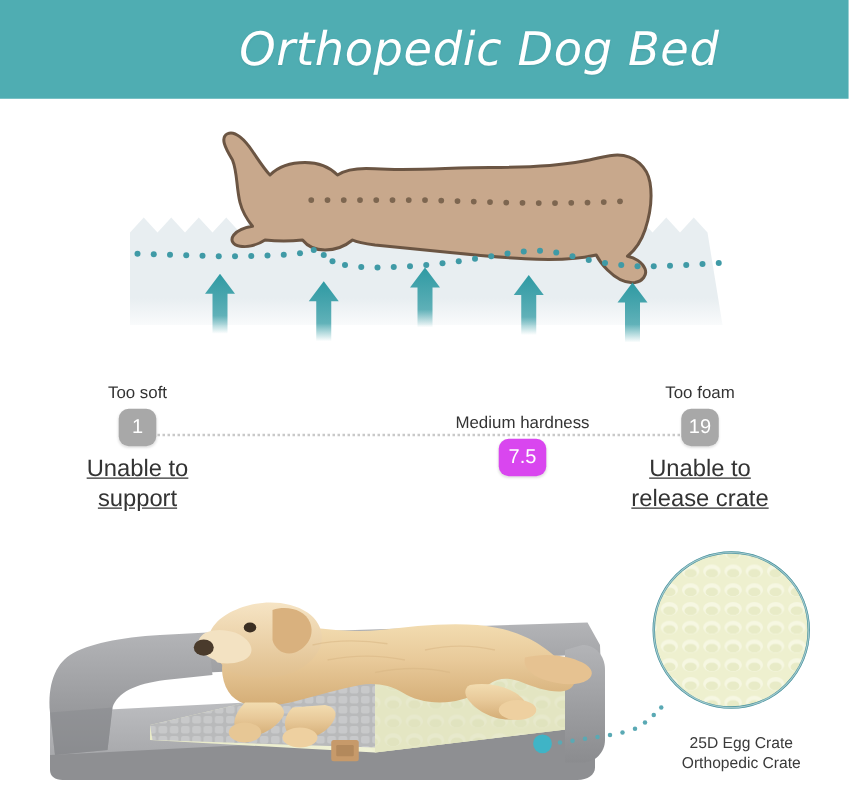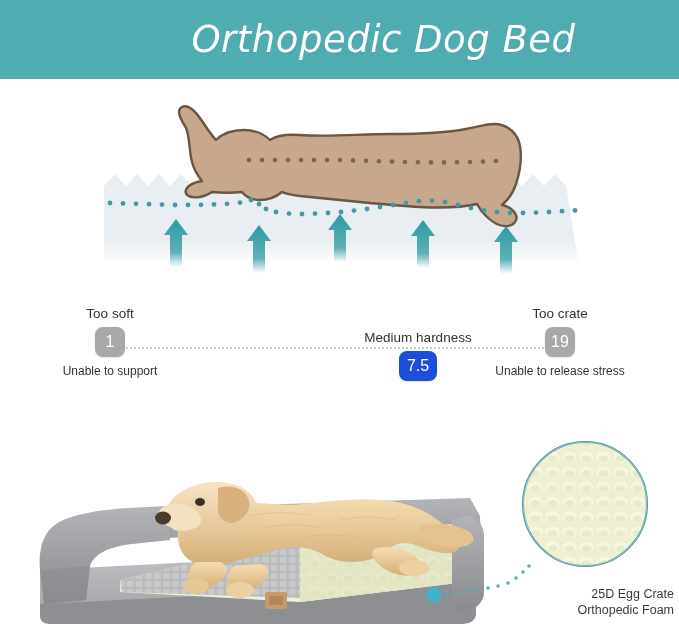--- a/index.html
+++ b/index.html
@@ -84,41 +84,42 @@
     display: flex;
     align-items: center;
     justify-content: center;
     color: #ffffff;
     font-size: 16px;
     font-weight: normal;
     margin: 0 auto;
     box-shadow: 0 1px 2px rgba(0,0,0,0.12);
   }
   .node-badge.gray { background: #a8a8a8; }
-  .node-badge.teal { background: #1d4ed8; width: 38px; }
+  .node-badge.teal { background: #d946ef; width: 38px; }
   .node-bottom-label {
-    font-size: 12px;
+    font-size: 19px;
     color: #333333;
     margin-top: 7px;
     line-height: 1.25;
+    text-decoration: underline;
   }
 
   
   .photo {
     position: absolute;
     left: 0; top: 420px;
     width: 679px;
     height: 211px;
   }
   .magnifier-label {
     position: absolute;
     left: 512px;
     top: 586px;
     width: 162px;
-    text-align: right;
+    text-align: center;
     font-size: 12.5px;
     color: #3a3a3a;
     line-height: 1.3;
   }
 </style>
 </head>
 <body>
 
 <div class="header-band"></div>
 <div class="header-title">Orthopedic Dog Bed</div>
@@ -265,23 +266,23 @@
     <div class="node-badge gray">1</div>
     <div class="node-bottom-label">Unable to support</div>
   </div>
 
   <div class="scale-node" style="left:352px; top:6px; width:132px;margin-top:24px;">
     <div class="node-top-label">Medium hardness</div>
     <div class="node-badge teal">7.5</div>
   </div>
 
   <div class="scale-node" style="left:495px; top:6px; width:130px;">
-    <div class="node-top-label">Too crate</div>
+    <div class="node-top-label">Too foam</div>
     <div class="node-badge gray">19</div>
-    <div class="node-bottom-label">Unable to release stress</div>
+    <div class="node-bottom-label">Unable to release crate</div>
   </div>
 </div>
 
 <div class="photo">
   <svg width="679" height="211" viewBox="0 0 679 211" xmlns="http://www.w3.org/2000/svg">
     <defs>
       <linearGradient id="bolsterG" x1="0" y1="0" x2="0" y2="1">
         <stop offset="0%" stop-color="#b3b4b7"></stop>
         <stop offset="55%" stop-color="#9c9da0"></stop>
         <stop offset="100%" stop-color="#8b8c8f"></stop>
@@ -439,14 +440,14 @@
 
     <g>
       <circle cx="585" cy="84" r="62" fill="url(#eggPat)" stroke="#3f8e99" stroke-width="2"></circle>
       <circle cx="585" cy="84" r="62" fill="none" stroke="#ffffff" stroke-width="1" opacity="0.5"></circle>
     </g>
   </svg>
 </div>
 
 <div class="magnifier-label">
   <div>25D Egg Crate</div>
-  <div>Orthopedic Foam</div>
+  <div>Orthopedic Crate</div>
 </div>
 
 </body></html>

